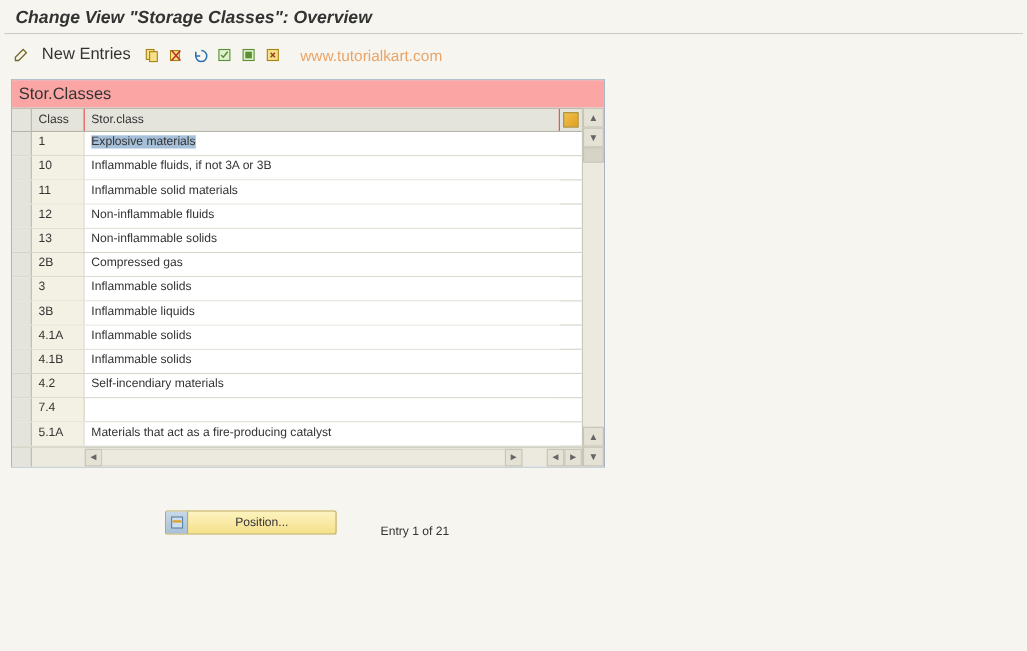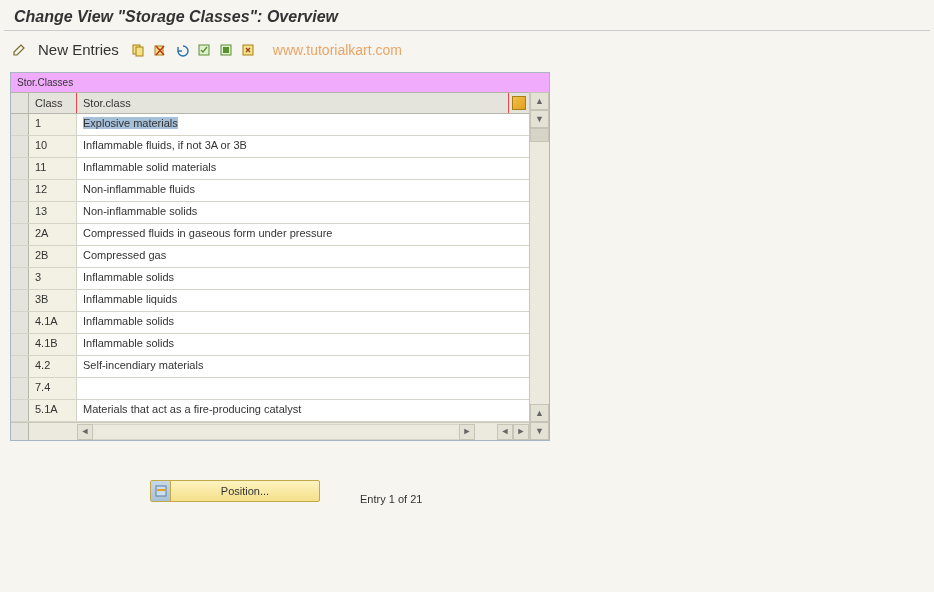--- a/index.html
+++ b/index.html
@@ -54,23 +54,23 @@
     font-family: Verdana, sans-serif;
   }
   .panel {
     margin: 4px 10px;
     width: 540px;
     background: #dfe7ed;
     border: 1px solid #a7b6c2;
   }
   .panel-title {
     padding: 4px 6px;
-    font-size: 10px;
-    color: #333;
-    background: #f0abfc;
+    font-size: 15px;
+    color: #333;
+    background: #fca5a5;
   }
   .grid-wrap {
     display: flex;
     background: #fff;
   }
   .grid-body { flex: 1; }
   .grid-header-row {
     display: flex;
     background: #e4e4dc;
     border-top: 1px solid #b5b5aa;
@@ -180,21 +180,21 @@
     padding-left: 150px;
   }
   .pos-btn {
     display:flex;
     align-items:center;
     height:22px;
     background: linear-gradient(#fdf3c0,#f5e08a);
     border:1px solid #bfa94a;
     border-radius:2px;
     cursor:pointer;
-    width:170px;
+    width:156px;
   }
   .pos-btn .ic {
     width:20px;height:100%;
     display:flex;align-items:center;justify-content:center;
     background: linear-gradient(#c8d8e8,#a8c0d8);
     border-right:1px solid #bfa94a;
     font-size:10px;
   }
   .pos-btn .lbl {
     flex:1;text-align:center;font-size:11px;color:#333;
@@ -291,26 +291,20 @@
           <div class="grid-row">
             <div class="row-handle"></div>
             <div class="cell-class">12</div>
             <div class="cell-desc"><span>Non-inflammable fluids</span></div>
             <div style="width: 20px;"></div>
           </div>
           <div class="grid-row">
             <div class="row-handle"></div>
             <div class="cell-class">13</div>
             <div class="cell-desc"><span>Non-inflammable solids</span></div>
-            <div style="width: 20px;"></div>
-          </div>
-          <div class="grid-row">
-            <div class="row-handle"></div>
-            <div class="cell-class">2A</div>
-            <div class="cell-desc"><span>Compressed fluids in gaseous form under pressure</span></div>
             <div style="width: 20px;"></div>
           </div>
           <div class="grid-row">
             <div class="row-handle"></div>
             <div class="cell-class">2B</div>
             <div class="cell-desc"><span>Compressed gas</span></div>
             <div style="width: 20px;"></div>
           </div>
           <div class="grid-row">
             <div class="row-handle"></div>

